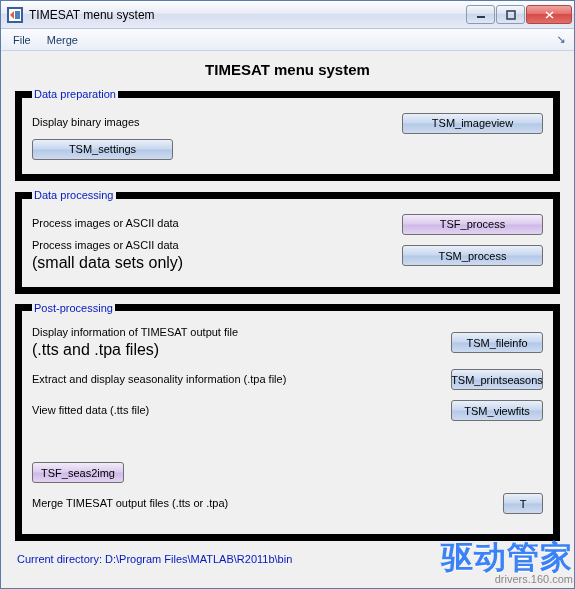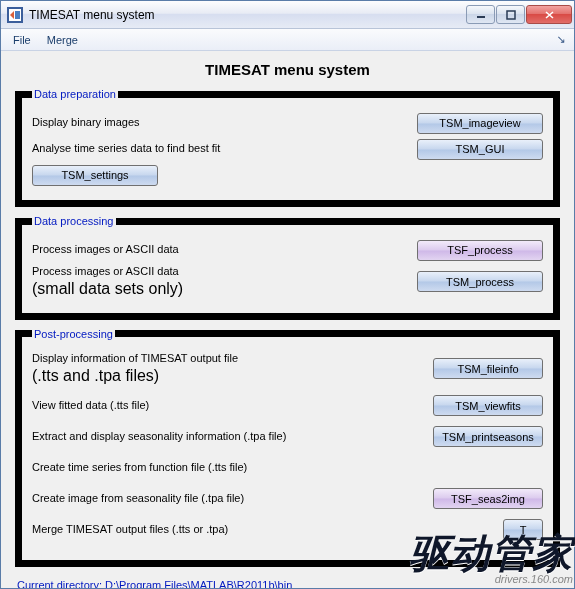--- a/index.html
+++ b/index.html
@@ -24,32 +24,32 @@
 .content { flex: 1; background: #f0f0f0; padding: 6px 14px 8px 14px; overflow: hidden; }
 .main-title { text-align: center; font-weight: bold; font-size: 15px; color: #000; margin: 4px 0 10px 0; }
 
 fieldset { border: 7px solid #000000; border-radius: 0; margin-bottom: 8px; padding: 8px 10px 10px 10px; }
 legend { color: #0018c0; font-weight: normal; font-size: 11px; padding: 0 2px; }
 
 .row { display: flex; align-items: center; margin: 4px 0; min-height: 22px; }
 .row .label { flex: 1; color: #000; padding-right: 8px; line-height: 1.25; }
 .row .label .sub { display: block; font-size: 16px; }
 
-.btn { width: 126px; height: 21px; border: 1px solid #707070; border-radius: 3px; display: flex; align-items: center; justify-content: center; font-size: 11px; color: #000; cursor: default; }
+.btn { width: 141px; height: 21px; border: 1px solid #707070; border-radius: 3px; display: flex; align-items: center; justify-content: center; font-size: 11px; color: #000; cursor: default; }
 .btn.blue { background: linear-gradient(#e9f0fa, #c7d7ee 48%, #b3c8e7 52%, #cedbf0); }
 .btn.purple { background: linear-gradient(#f2ebfa, #dccbee 48%, #cfb8e8 52%, #e2d4f1); }
 
-.post .btn { width: 110px; }
+.post .btn { width: 92px; }
 .post .row { margin: 4px 0 9px 0; }
 
 .cur-dir { color: #0018c0; font-size: 11px; padding: 4px 2px; }
 
 .watermark { position: absolute; right: 2px; bottom: 4px; text-align: right; pointer-events: none; }
-.watermark .cn { font-size: 40px; font-weight: bold; font-style: italic; color: #0f172a; letter-spacing: 1px; text-shadow: 0 1px 0 #fff; line-height: 1; }
-.watermark .url { font-size: 11px; color: #888; font-style: italic; }
+.watermark .cn { font-size: 32px; font-weight: bold; color: #3b82f6; letter-spacing: 1px; text-shadow: 0 1px 0 #fff; line-height: 1; }
+.watermark .url { font-size: 11px; color: #888; }
 </style>
 </head>
 <body>
 
 <div class="window">
 
   <div class="titlebar">
     <span class="titlebar-icon">
       <svg width="16" height="16" viewBox="0 0 16 16">
           <rect x="0" y="0" width="16" height="16" fill="#3b5e9b"></rect>
@@ -88,24 +88,20 @@
   <div class="content">
     <div class="main-title">TIMESAT menu system</div>
 
     <fieldset>
       <legend>Data preparation</legend>
       <div class="row">
         <span class="label">Display binary images</span>
         <div class="btn blue">TSM_imageview</div>
       </div>
       <div class="row">
-        <span class="label">Analyse time series data to find best fit</span>
-        <div class="btn blue">TSM_GUI</div>
-      </div>
-      <div class="row">
         <div class="btn blue">TSM_settings</div>
       </div>
     </fieldset>
 
     <fieldset>
       <legend>Data processing</legend>
       <div class="row">
         <span class="label">Process images or ASCII data</span>
         <div class="btn purple">TSF_process</div>
       </div>
@@ -121,32 +117,30 @@
     <fieldset class="post">
       <legend>Post-processing</legend>
       <div class="row">
         <span class="label">
           <span>Display information of TIMESAT output file</span>
           <span class="sub">(.tts and .tpa files)</span>
         </span>
         <div class="btn blue">TSM_fileinfo</div>
       </div>
       <div class="row">
+        <span class="label">Extract and display seasonality information (.tpa file)</span>
+        <div class="btn blue">TSM_printseasons</div>
+      </div>
+      <div class="row">
         <span class="label">View fitted data (.tts file)</span>
         <div class="btn blue">TSM_viewfits</div>
       </div>
       <div class="row">
-        <span class="label">Extract and display seasonality information (.tpa file)</span>
-        <div class="btn blue">TSM_printseasons</div>
       </div>
       <div class="row">
-        <span class="label">Create time series from function file (.tts file)</span>
-      </div>
-      <div class="row">
-        <span class="label">Create image from seasonality file (.tpa file)</span>
         <div class="btn purple">TSF_seas2img</div>
       </div>
       <div class="row">
         <span class="label">Merge TIMESAT output files (.tts or .tpa)</span>
         <div class="btn blue" style="width:40px">T</div>
       </div>
     </fieldset>
 
     <div class="cur-dir">Current directory:  D:\Program Files\MATLAB\R2011b\bin</div>
   </div>

